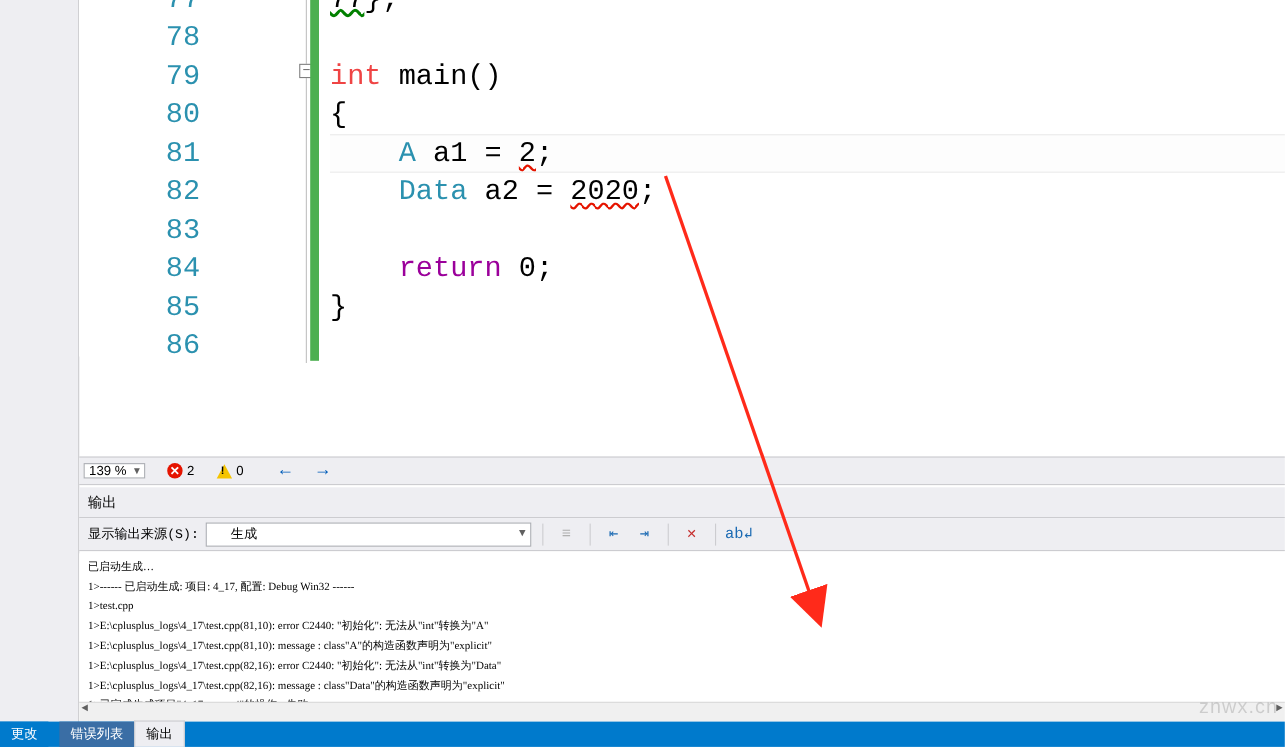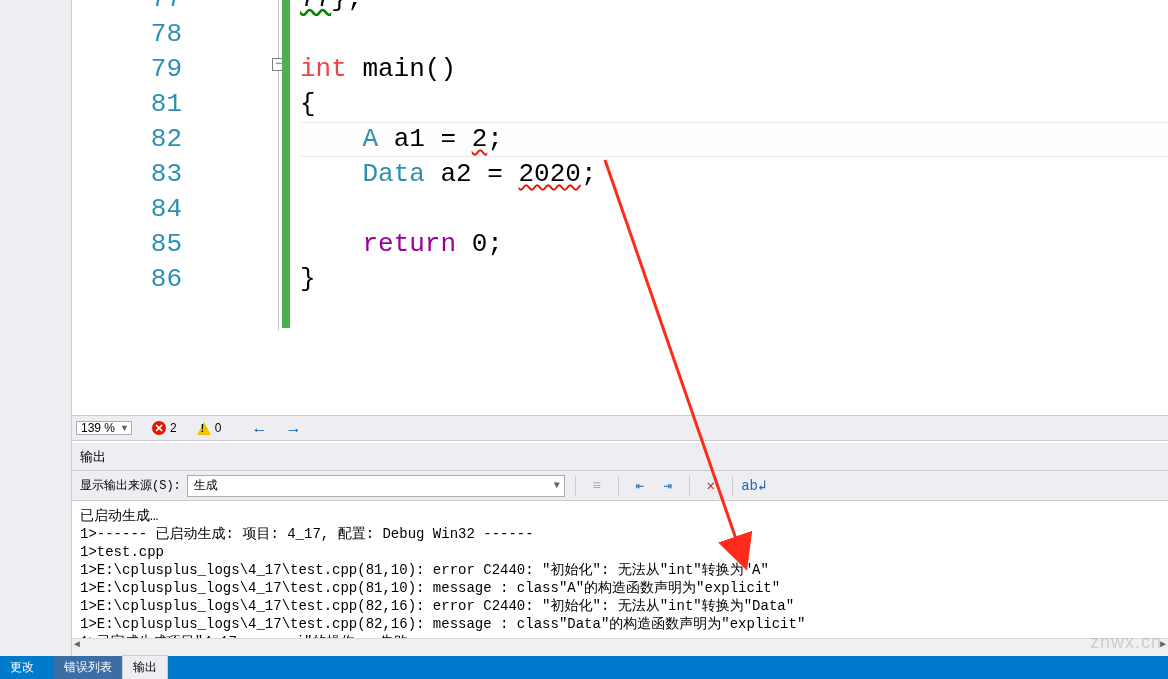--- a/index.html
+++ b/index.html
@@ -170,39 +170,39 @@
     background: #eeeef2;
     border-bottom: 1px solid #ccccd0;
     display:flex; align-items:center;
     font-family: Liberation Mono, monospace;
     font-size: 12px;
     padding-left: 8px;
     gap: 6px;
   }
   .combo {
     background: #fff; border:1px solid #abadb3;
-    height:22px; width: 378px;
-    display:flex;align-items:center;padding-left:6px;position:relative;
+    height:22px; width: 296px;
+    display:flex;align-items:center;padding-left:22px;position:relative;
   }
   .combo .dd { position:absolute; right:4px; font-size:10px; color:#606060;}
   .tb-sep { width:1px; height:20px; background:#ccccd0; margin:0 4px;}
   .tb-btn {
     width:22px;height:22px;display:flex;align-items:center;justify-content:center;
     color:#1b6ab3;font-size:14px;border:1px solid transparent;
   }
   .tb-btn.red { color:#c62d2d;}
   .tb-btn.dis { color:#b0b0b0;}
 
   .output-body {
     position:absolute;
     left:72px; right:0;
     top:503px; bottom:23px;
     background:#fff;
-    font-family: Liberation Mono, monospace;
-    font-size: 14px;
+    font-family: Liberation Serif, serif;
+    font-size: 10px;
     color:#000;
     padding:4px 8px;
     overflow:hidden;
     line-height: 18px;
   }
   .out-line { white-space: pre; }
   .hscroll {
     position:absolute;left:72px;right:0;bottom:23px;height:18px;
     background:#f0f0f0;border-top:1px solid #dadada;
   }
@@ -234,20 +234,21 @@
 </head>
 <body>
 
 <div class="left-panel"></div>
 
 <div class="editor-area">
   <div class="gutter">
     <div class="line-no" style="margin-top:-18px">77</div>
     <div class="line-no">78</div>
     <div class="line-no">79</div>
+    <div class="line-no">80</div>
     <div class="line-no">81</div>
     <div class="line-no">82</div>
     <div class="line-no">83</div>
     <div class="line-no">84</div>
     <div class="line-no">85</div>
     <div class="line-no">86</div>
   </div>
 
   <div class="fold-col">
     <div class="fold-line"></div>

